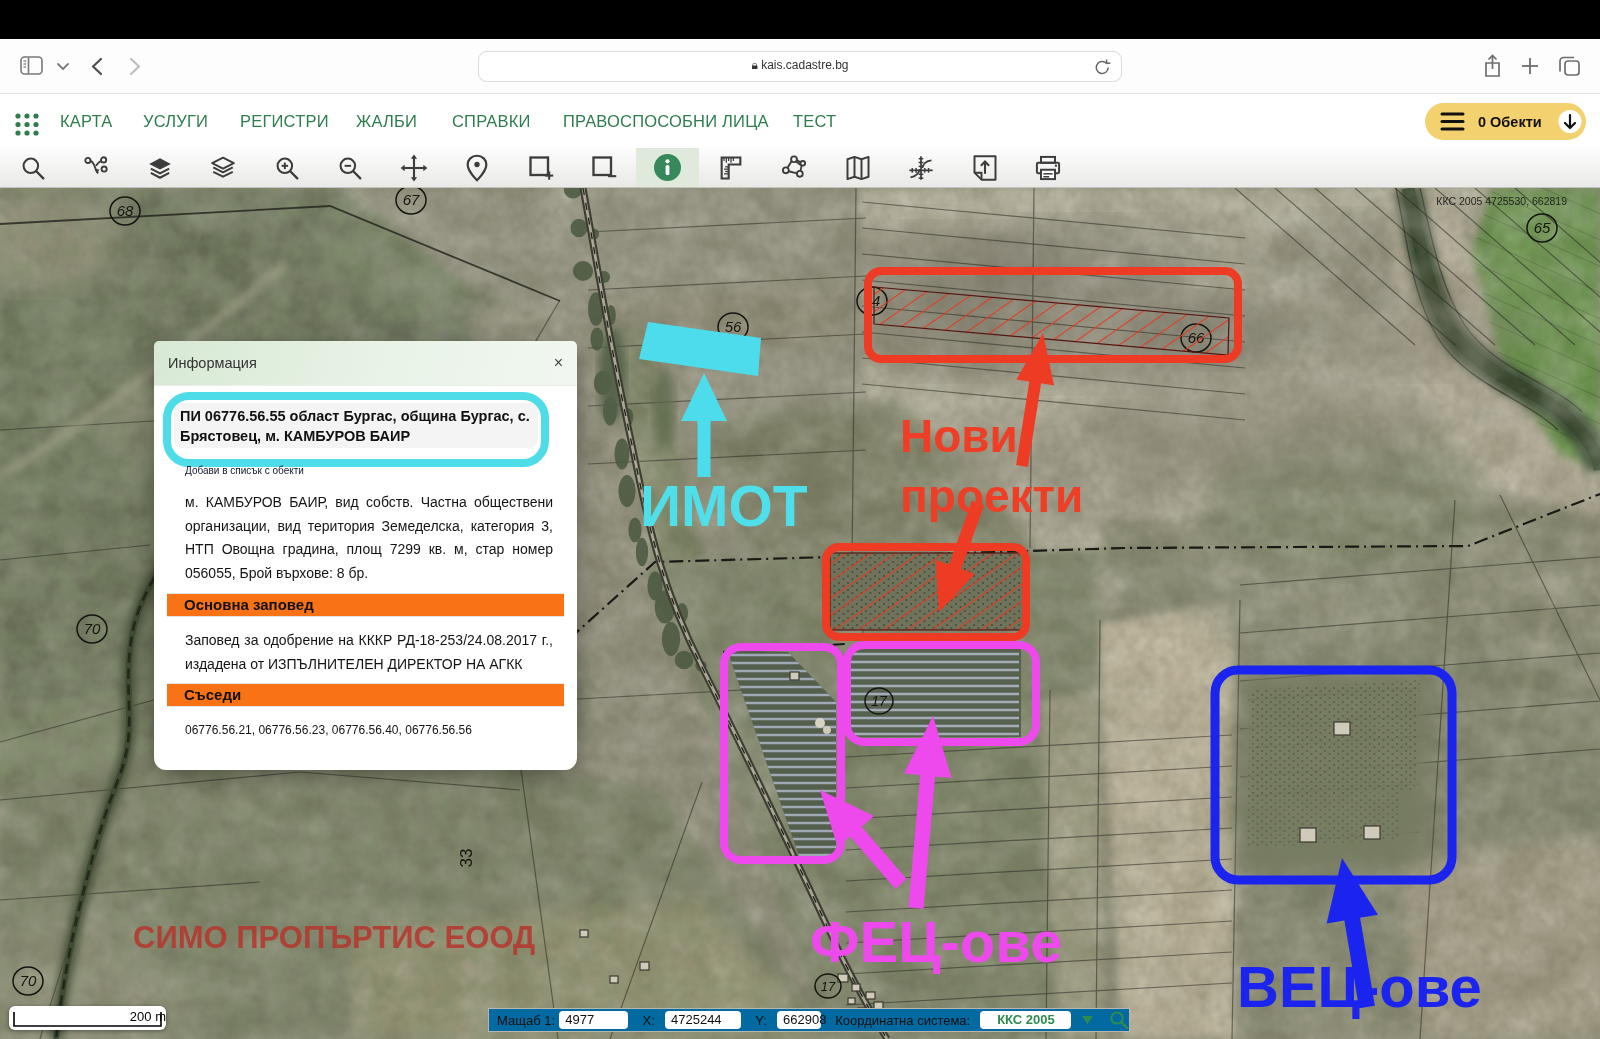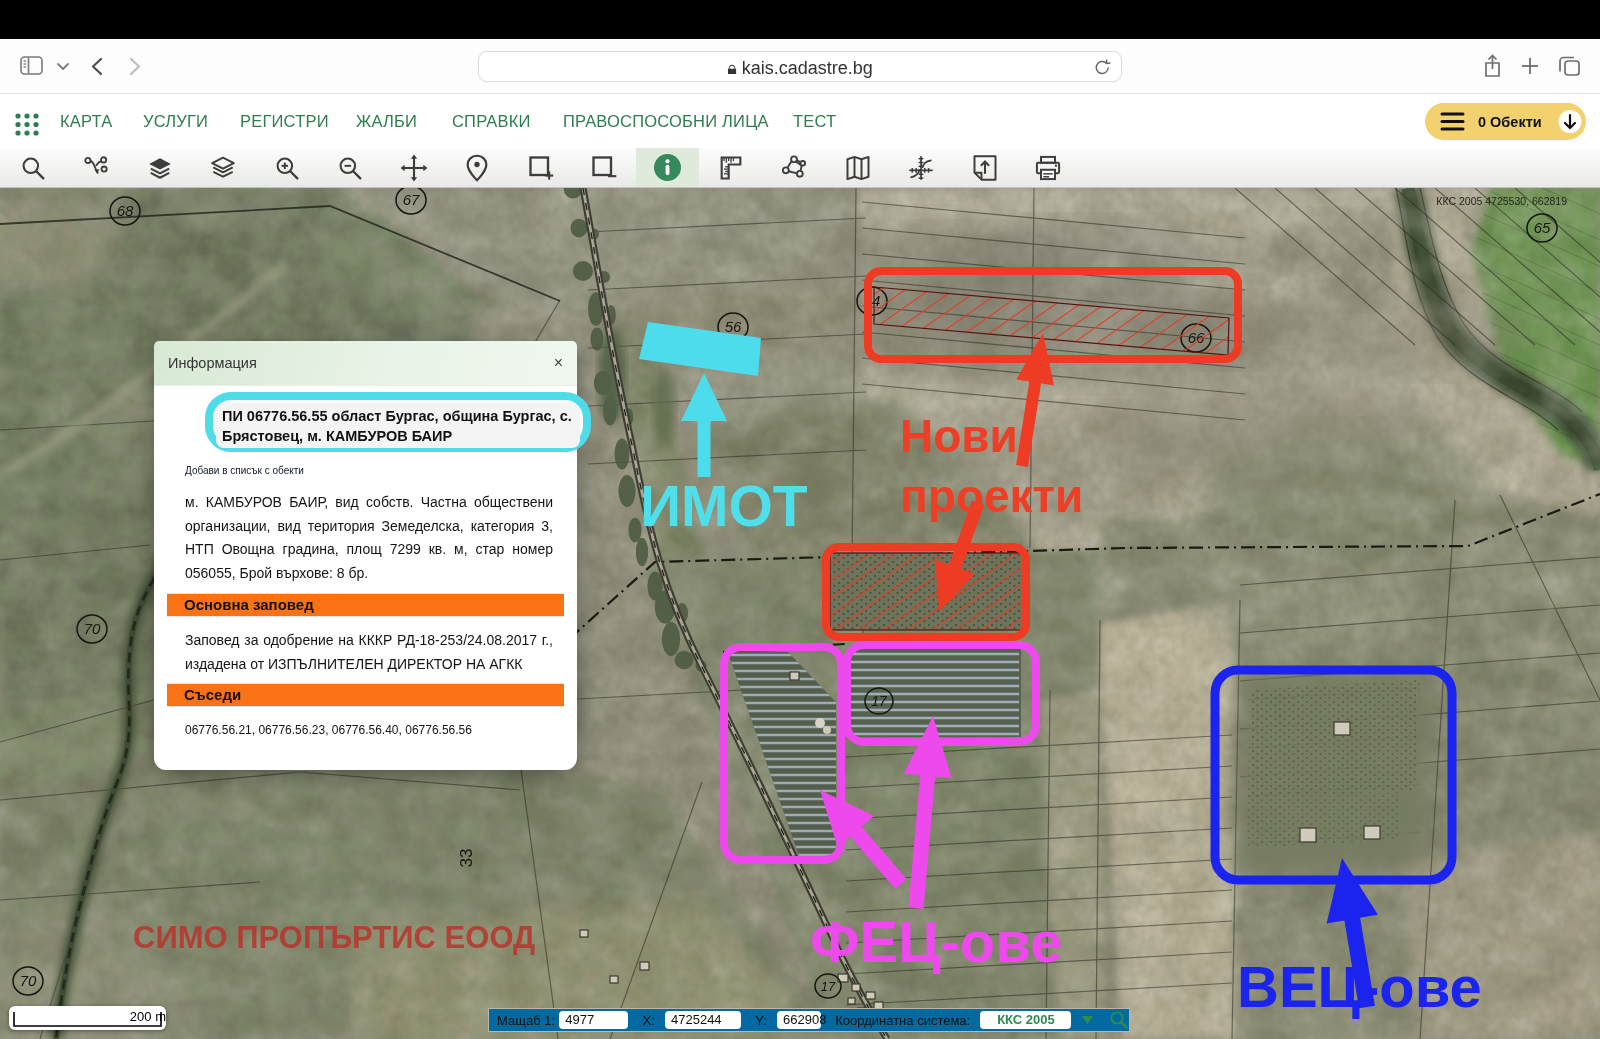--- a/index.html
+++ b/index.html
@@ -2,32 +2,32 @@
 <html lang="bg"><head>
 <meta charset="utf-8">
 <style>
   * { margin:0; padding:0; box-sizing:border-box; }
   html,body { width:1600px; height:1039px; overflow:hidden; font-family:"Liberation Sans",sans-serif; }
   #page { position:relative; width:1600px; height:1039px; background:#fff; }
   #topblack { position:absolute; left:0; top:0; width:1600px; height:39px; background:#000; }
   #chrome { position:absolute; left:0; top:39px; width:1600px; height:55px; background:#fdfdfd; border-bottom:1px solid #e3e3e3; }
   .cicon { position:absolute; }
   #urlbar { position:absolute; left:478px; top:12px; width:644px; height:31px; background:#fff; border:1px solid #dcdcdc; border-radius:9px; box-shadow:0 0 1px rgba(0,0,0,.08); }
-  #urltext { position:absolute; left:0; right:0; top:6px; text-align:center; font-size:18px; color:#333; }
+  #urltext { position:absolute; left:0; right:0; top:6px; text-align:center; font-size:12px; color:#333; }
   #menubar { position:absolute; left:0; top:95px; width:1600px; height:53px; background:#fff; }
   .mitem { position:absolute; top:0; height:53px; line-height:53px; font-size:16.5px; font-weight:normal; color:#2e7d4e; letter-spacing:.2px; }
   #toolbar { position:absolute; left:0; top:148px; width:1600px; height:40px; background:linear-gradient(#fdfdfd,#e9e9e7); border-bottom:1px solid #c2c2c0; }
   .tslot { position:absolute; top:0; width:40px; height:39px; display:flex; align-items:center; justify-content:center; }
   #infoslot { position:absolute; left:636px; top:0; width:63px; height:39px; background:#dfeadd; display:flex; align-items:center; justify-content:center; }
   #map { position:absolute; left:0; top:188px; width:1600px; height:851px; overflow:hidden; }
   #infopanel { position:absolute; left:154px; top:153px; width:423px; height:429px; background:#fff; border-radius:12px; box-shadow:0 6px 22px rgba(0,0,0,.35); }
   #iphead { position:absolute; left:0; top:0; width:100%; height:45px; background:linear-gradient(105deg,#d7e9d4,#e9f3e7 55%,#f1f7f0); border-radius:5px 5px 0 0; border-bottom:1px solid #e7efe6; }
   #iphead .ttl { position:absolute; left:14px; top:14px; font-size:14.5px; color:#333; }
   #ipclose { position:absolute; right:14px; top:13px; font-size:16px; color:#444; left:auto; }
-  #cyanring { position:absolute; left:9px; top:51px; width:386px; height:60px; border:8px solid #4edce9; border-radius:26px; background:#fff;margin-left:42px; }
+  #cyanring { position:absolute; left:9px; top:51px; width:386px; height:75px; border:8px solid #4edce9; border-radius:26px; background:#fff; }
   #titlebox { position:absolute; left:3px; top:3px; width:364px; height:45px; background:#f4f4f4; border-radius:8px; padding:3px 6px; font-size:14.5px; font-weight:bold; color:#111; line-height:20px; }
   #iplink { position:absolute; left:31px; top:124px; font-size:10px; color:#0f172a; }
   .ippar { position:absolute; left:31px; width:368px; font-size:14px; color:#141414; line-height:23.6px; text-align:justify; }
   .ipsect { position:absolute; left:13px; width:397px; height:24px; background:#f97316; border-top:1px solid #e3e3e3; border-bottom:1px solid #e3e3e3; font-size:15px; font-weight:bold; color:#111; line-height:22px; padding-left:17px; }
   #scalebox { position:absolute; left:9px; top:818px; width:157px; height:24px; background:#fff; border-radius:6px; box-shadow:0 1px 4px rgba(0,0,0,.4); }
   #scalebox .lbl { position:absolute; left:0; right:0; top:3px; text-align:right; font-size:13px; color:#000; }
   #coordbar { position:absolute; left:488px; top:820px; width:642px; height:24px; background:#0369a1; border:1px solid #b9b6ae; display:flex; align-items:center; font-size:13px; color:#111; white-space:nowrap; overflow:hidden;justify-content:space-between; }
   .cbx { background:#fff; border-radius:4px; height:18px; line-height:18px; padding:0 6px; font-size:13px; flex:none; }
 </style>
 </head>

